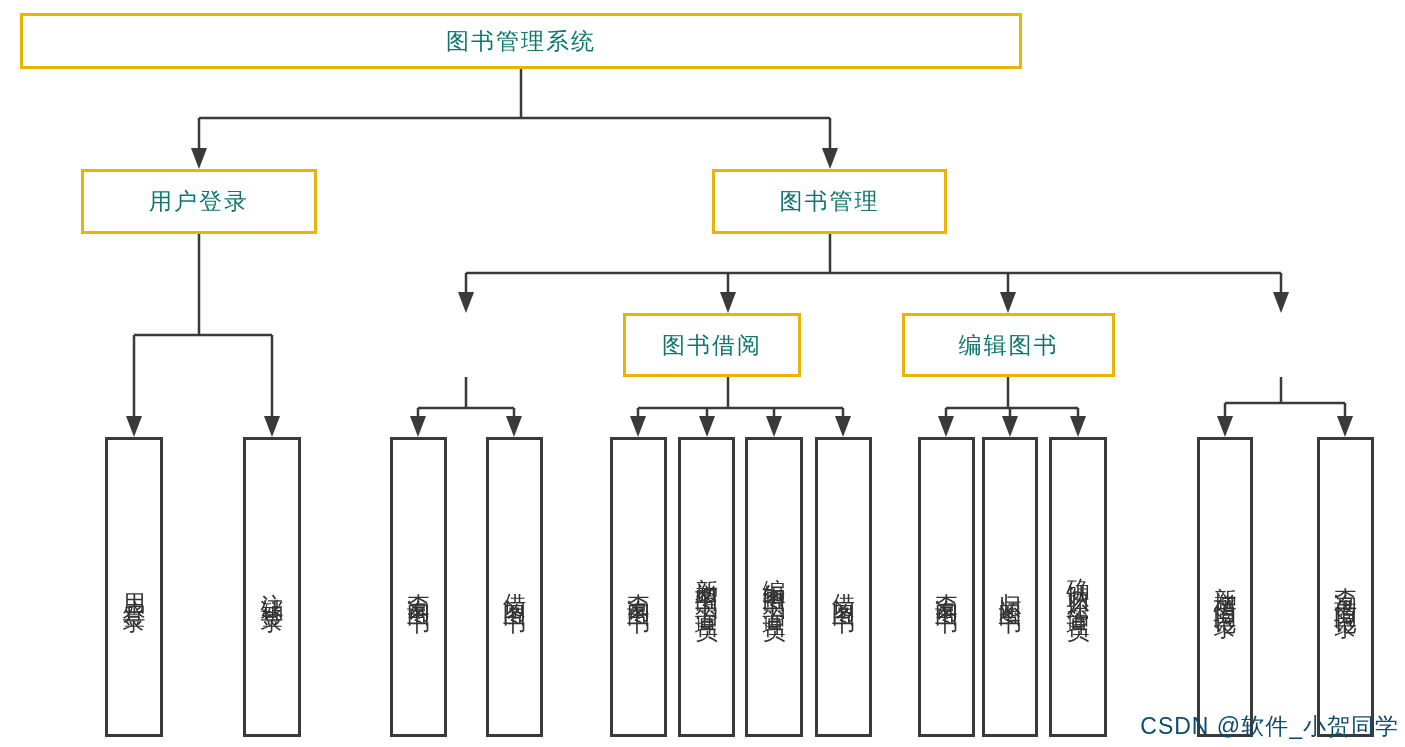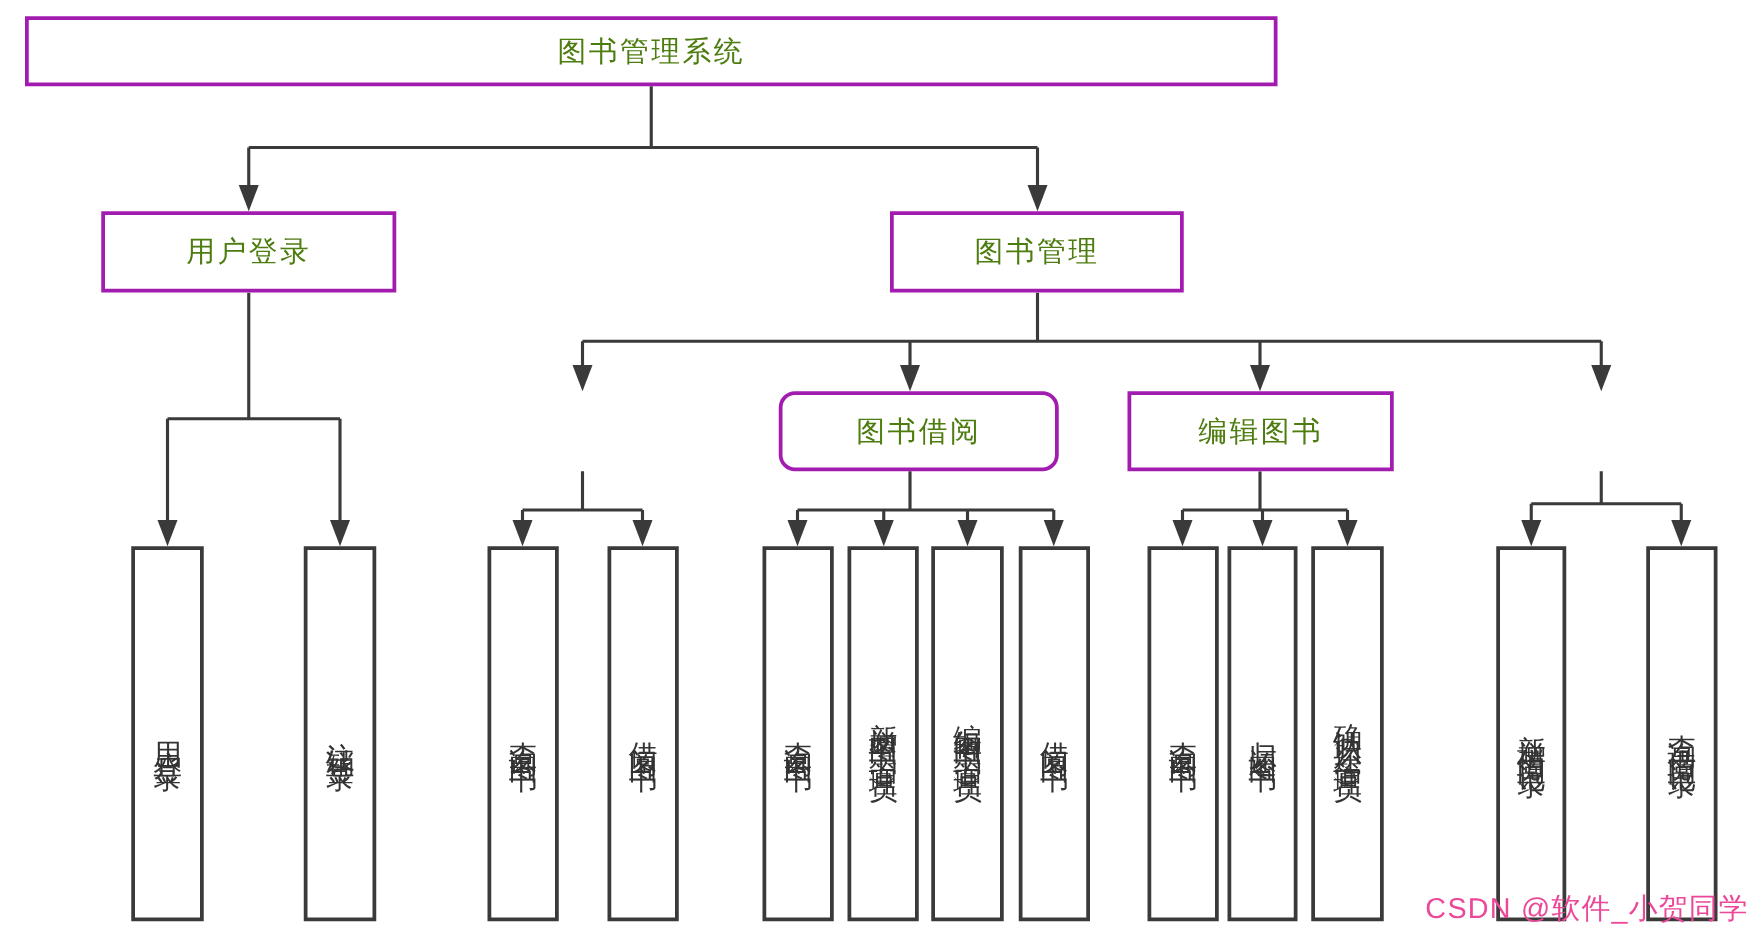--- a/index.html
+++ b/index.html
@@ -7,28 +7,28 @@
     position:relative;
     width:1405px;height:747px;
     background:#ffffff;
     font-family:"Liberation Sans",sans-serif;
     color:#333333;
     overflow:hidden;
   }
   .node{
     position:absolute;
     box-sizing:border-box;
-    border:3px solid #a21caf;
+    border:3px solid #eab308;
     background:#ffffff;
     display:flex;
     align-items:center;
     justify-content:center;
     font-size:23px;
     letter-spacing:2px;
-    color:#4d7c0f;
+    color:#0f766e;
     z-index:2;
   }
   .vbox{
     position:absolute;
     box-sizing:border-box;
     border:3px solid #3a3a3a;
     background:#ffffff;
     top:437px;
     height:300px;
     display:flex;
@@ -50,21 +50,21 @@
     left:0;top:0;
     z-index:1;
     pointer-events:none;
   }
   #watermark{
     position:absolute;
     right:6px;
     bottom:5px;
     font-size:23px;
     letter-spacing:1px;
-    color:#ec4899;
+    color:#0c4a6e;
     z-index:3;
     white-space:nowrap;
   }
 </style>
 </head>
 <body>
 
 <div id="stage">
 
   <svg class="connectors" width="1405" height="747" viewBox="0 0 1405 747">
@@ -102,21 +102,21 @@
     <span>图书管理系统</span>
   </div>
 
   <div class="node" style="left:81px;top:169px;width:236px;height:65px;">
     <span>用户登录</span>
   </div>
   <div class="node" style="left:712px;top:169px;width:235px;height:65px;align-items:center;">
     <span>图书管理</span>
   </div>
 
-  <div class="node" style="left:623px;top:313px;width:224px;height:64px;border-radius:13px;">
+  <div class="node" style="left:623px;top:313px;width:178px;height:64px;">
     <span>图书借阅</span>
   </div>
   <div class="node" style="left:902px;top:313px;width:213px;height:64px;">
     <span>编辑图书</span>
   </div>
 
   <div class="vbox" style="left:105px;width:58px;">
     <span>用户登录</span>
   </div>
   <div class="vbox" style="left:243px;width:58px;">

